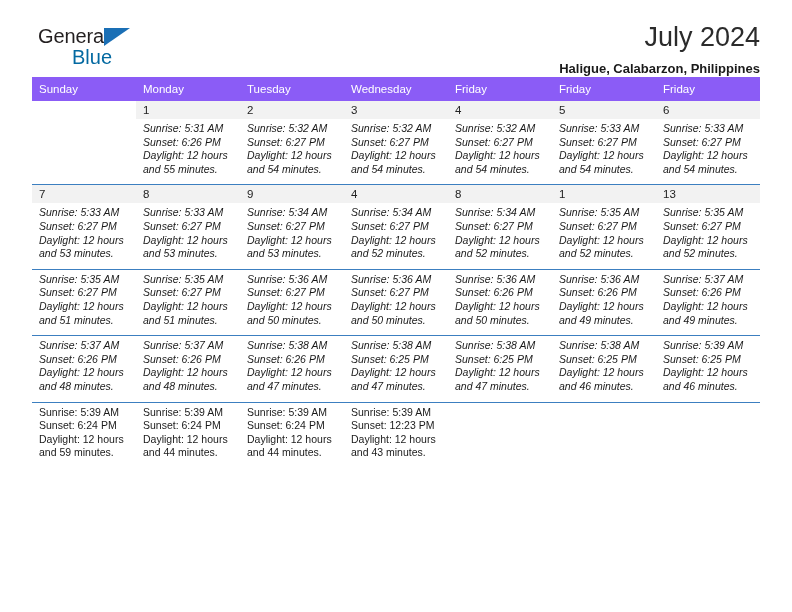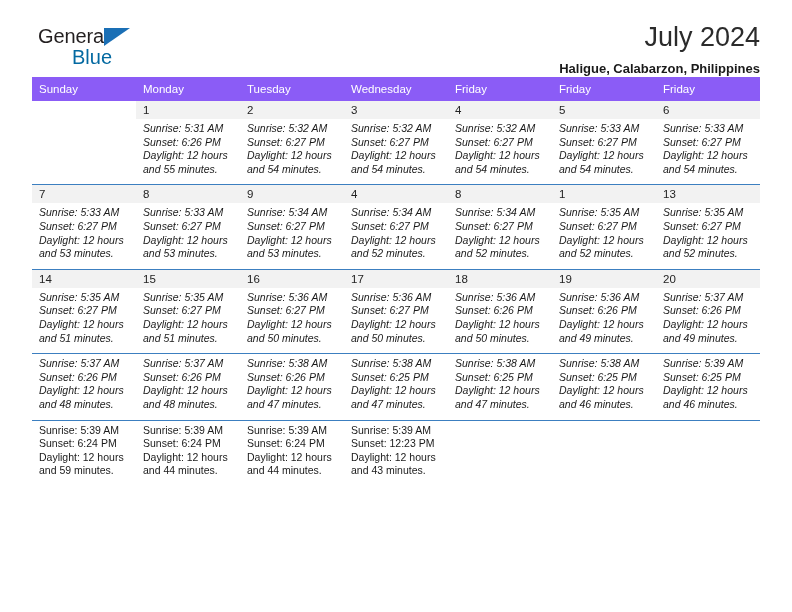--- a/index.html
+++ b/index.html
@@ -291,29 +291,20 @@
             </td>
             <td>
               <div class="cellinfo">
                 <div>Sunrise: 5:35 AM</div>
                 <div>Sunset: 6:27 PM</div>
                 <div>Daylight: 12 hours</div>
                 <div>and 52 minutes.</div>
               </div>
             </td>
           </tr>
-          <tr class="daynum-row">
-            <td>14</td>
-            <td>15</td>
-            <td>16</td>
-            <td>17</td>
-            <td>18</td>
-            <td>19</td>
-            <td>20</td>
-          </tr>
           <tr class="info-row sep">
             <td>
               <div class="cellinfo">
                 <div>Sunrise: 5:35 AM</div>
                 <div>Sunset: 6:27 PM</div>
                 <div>Daylight: 12 hours</div>
                 <div>and 51 minutes.</div>
               </div>
             </td>
             <td>

